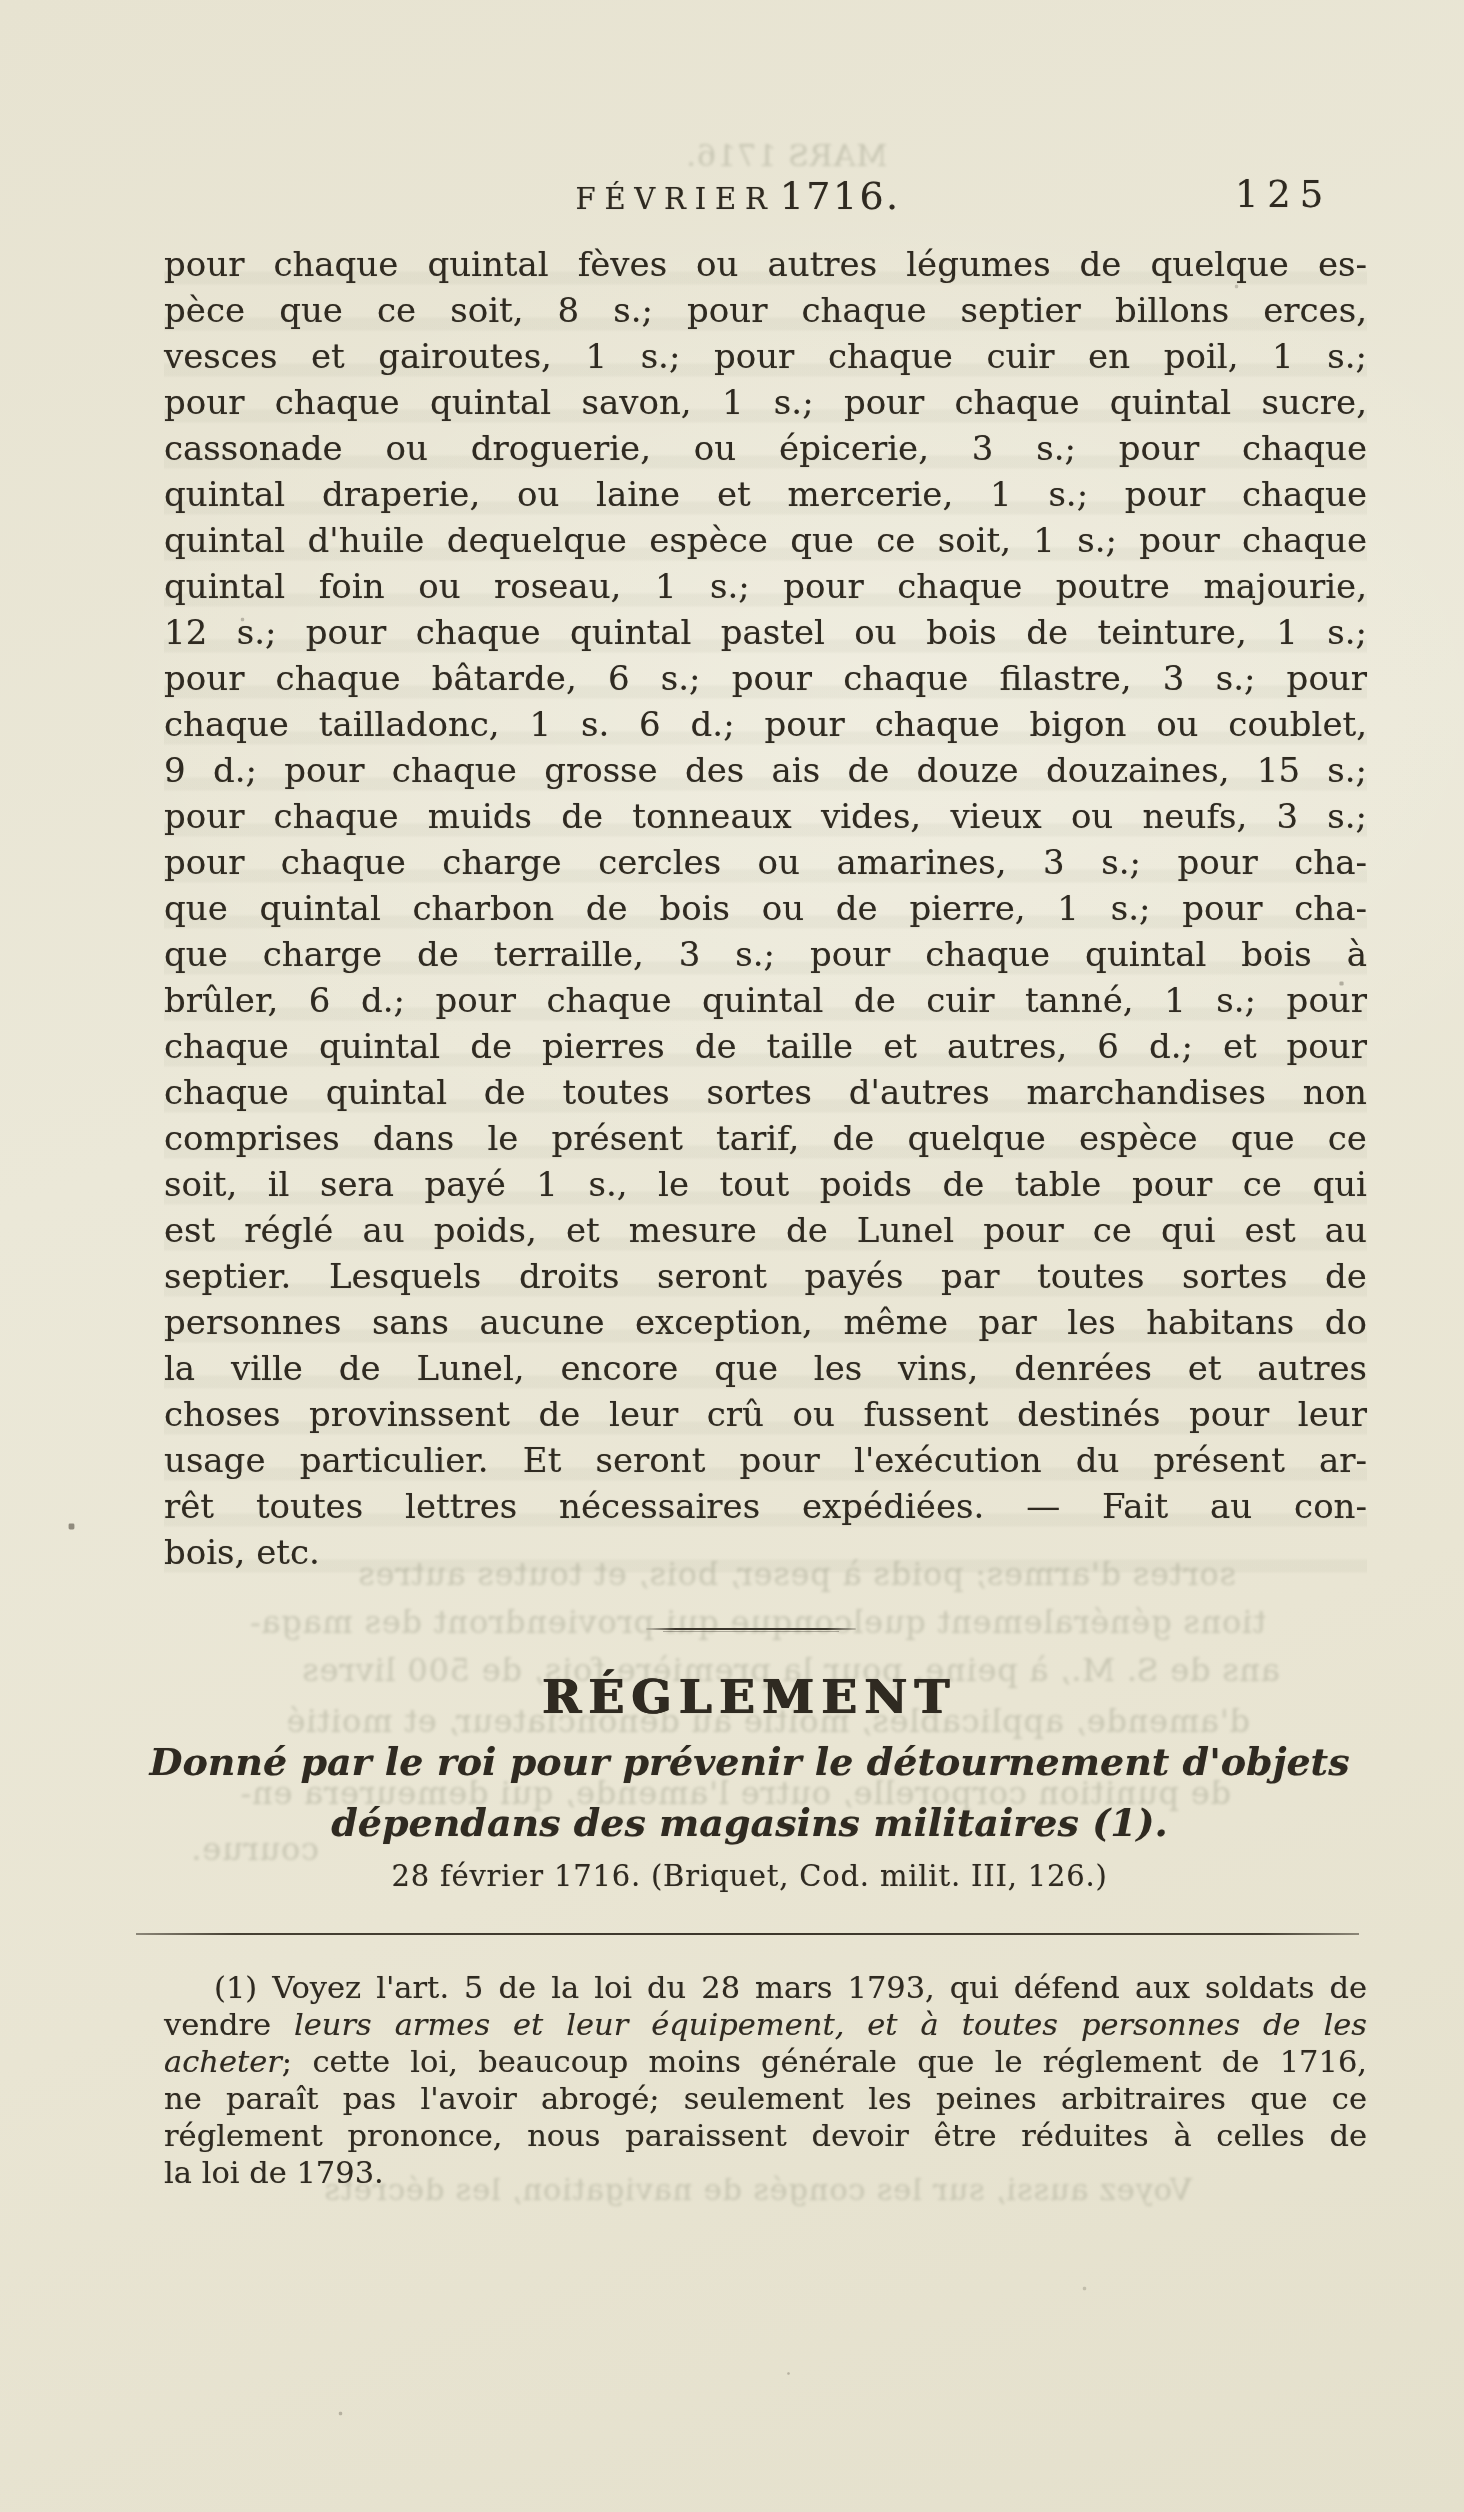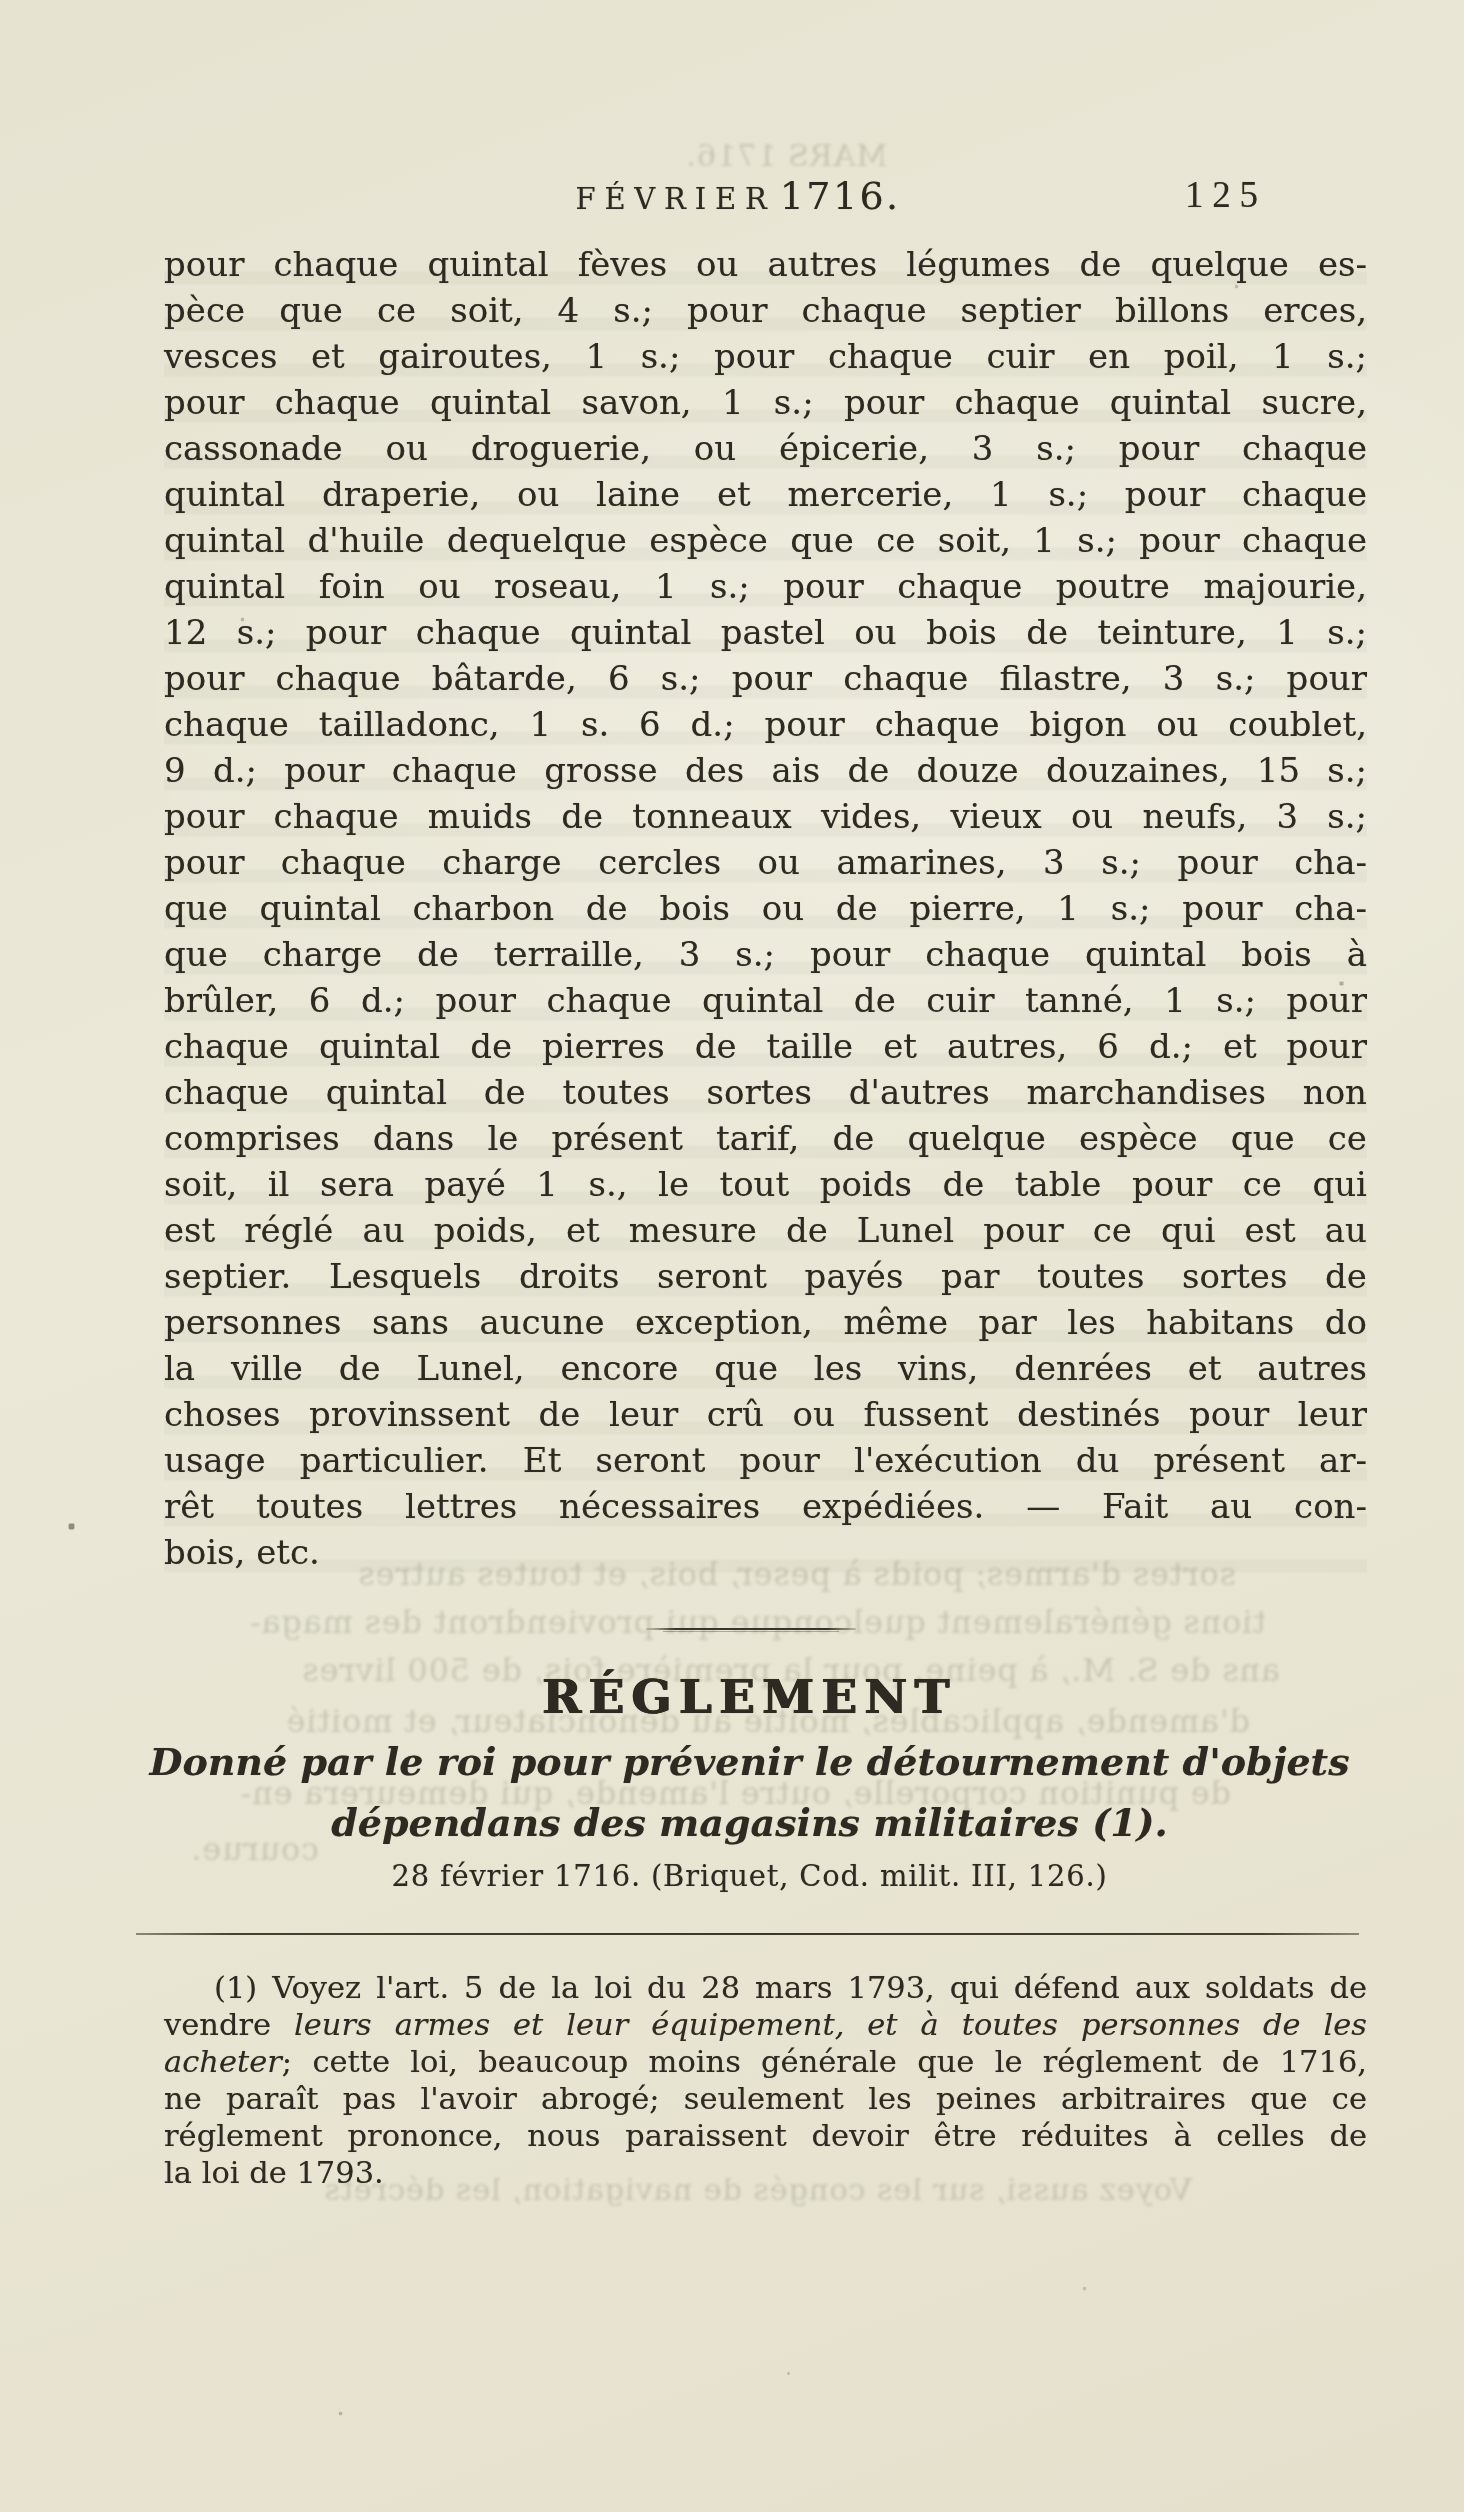--- a/index.html
+++ b/index.html
@@ -37,24 +37,23 @@
     pointer-events:none;
   }
   .running-head{
     position:absolute;top:176px;left:738px;transform:translateX(-50%);
     white-space:nowrap;line-height:40px;
     text-shadow:0 0 0.8px rgba(47,42,33,0.45);
   }
   .running-head .month{font-size:29px;letter-spacing:8.8px;}
   .running-head .year{font-size:38px;letter-spacing:2.4px;}
   .folio{
-    position:absolute;top:173px;left:1185px;
+    position:absolute;top:173px;left:1235px;
     font-size:37px;letter-spacing:8.8px;white-space:nowrap;
     text-shadow:0 0 0.8px rgba(47,42,33,0.45);
-    font-family:Liberation Serif, serif;
   }
   .body-block{
     position:absolute;left:164px;top:241px;width:1203px;
     font-size:34px;line-height:46px;
     text-shadow:0 0 0.8px rgba(47,42,33,0.38);
   }
   .body-line{text-align:justify;text-align-last:justify;white-space:normal;}
   .body-line:last-child{text-align-last:left;}
   .center-col{position:absolute;left:136px;width:1227px;text-align:center;}
   .short-rule{
@@ -125,21 +124,21 @@
   <div class="interlinear"></div>
 
   <div class="running-head">
     <span class="month">FÉVRIER</span>
     <span class="year">1716.</span>
   </div>
   <div class="folio">125</div>
 
   <div class="body-block">
       <div class="body-line">pour chaque quintal fèves ou autres légumes de quelque es-</div>
-      <div class="body-line">pèce que ce soit, 4 s.; pour chaque septier billons erces,</div>
+      <div class="body-line">pèce que ce soit, 8 s.; pour chaque septier billons erces,</div>
       <div class="body-line">vesces et gairoutes, 1 s.; pour chaque cuir en poil, 1 s.;</div>
       <div class="body-line">pour chaque quintal savon, 1 s.; pour chaque quintal sucre,</div>
       <div class="body-line">cassonade ou droguerie, ou épicerie, 3 s.; pour chaque</div>
       <div class="body-line">quintal draperie, ou laine et mercerie, 1 s.; pour chaque</div>
       <div class="body-line">quintal d'huile dequelque espèce que ce soit, 1 s.; pour chaque</div>
       <div class="body-line">quintal foin ou roseau, 1 s.; pour chaque poutre majourie,</div>
       <div class="body-line">12 s.; pour chaque quintal pastel ou bois de teinture, 1 s.;</div>
       <div class="body-line">pour chaque bâtarde, 6 s.; pour chaque filastre, 3 s.; pour</div>
       <div class="body-line">chaque tailladonc, 1 s. 6 d.; pour chaque bigon ou coublet,</div>
       <div class="body-line">9 d.; pour chaque grosse des ais de douze douzaines, 15 s.;</div>

